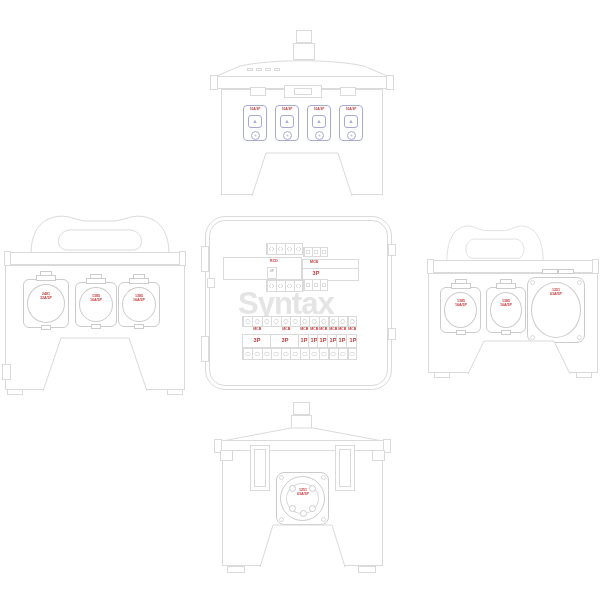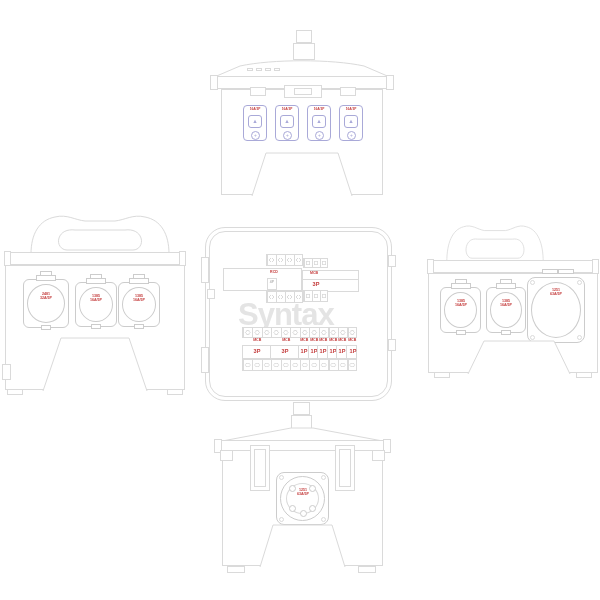--- a/index.html
+++ b/index.html
@@ -142,21 +142,21 @@
       <div class="cee-latch"></div>
     </div>
 
     <svg style="left:38px;top:126px;" width="104" height="53">
       <path d="M0,53 L18,0 L86,0 L104,53" fill="#fff" stroke="#dadada" stroke-width="1"></path>
     </svg>
     <div class="o" style="left:2px;top:177px;width:16px;height:6px;"></div>
     <div class="o" style="left:162px;top:177px;width:16px;height:6px;"></div>
   </div>
 
-  <div class="abs" style="left:205px;top:227px;width:187px;height:174px;">
+  <div class="abs" style="left:205px;top:216px;width:187px;height:174px;">
     <div class="o" style="left:0;top:0;width:187px;height:174px;border-radius:20px;"></div>
     <div class="o nofill" style="left:4px;top:4px;width:179px;height:166px;border-radius:16px;"></div>
     <div class="o" style="left:-4px;top:30px;width:8px;height:26px;"></div>
     <div class="o" style="left:-4px;top:120px;width:8px;height:26px;"></div>
     <div class="o" style="left:2px;top:62px;width:8px;height:10px;"></div>
     <div class="o" style="left:183px;top:28px;width:8px;height:12px;"></div>
     <div class="o" style="left:183px;top:112px;width:8px;height:12px;"></div>
 
     <div class="logo" style="left:33px;top:70px;width:126px;">Syntax</div>
 

